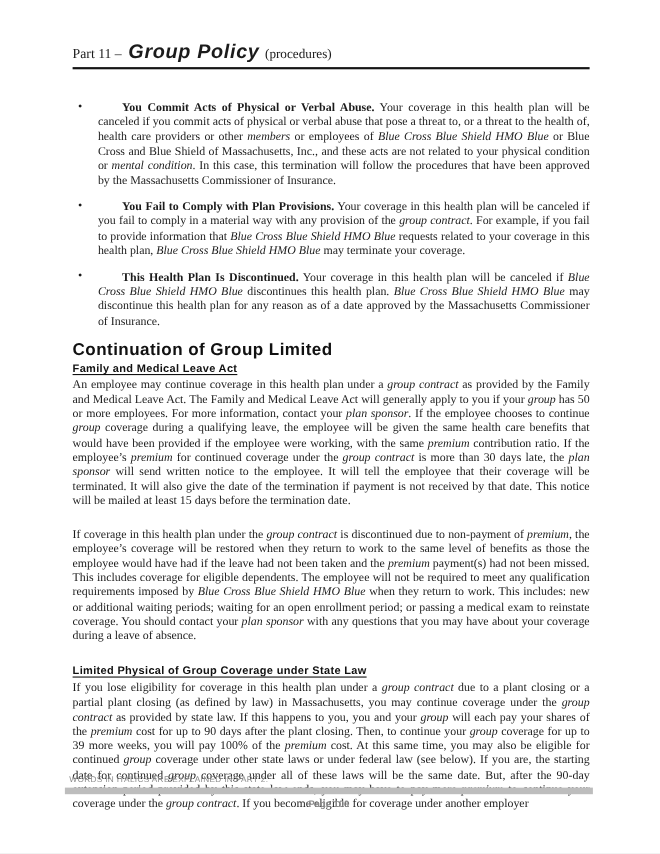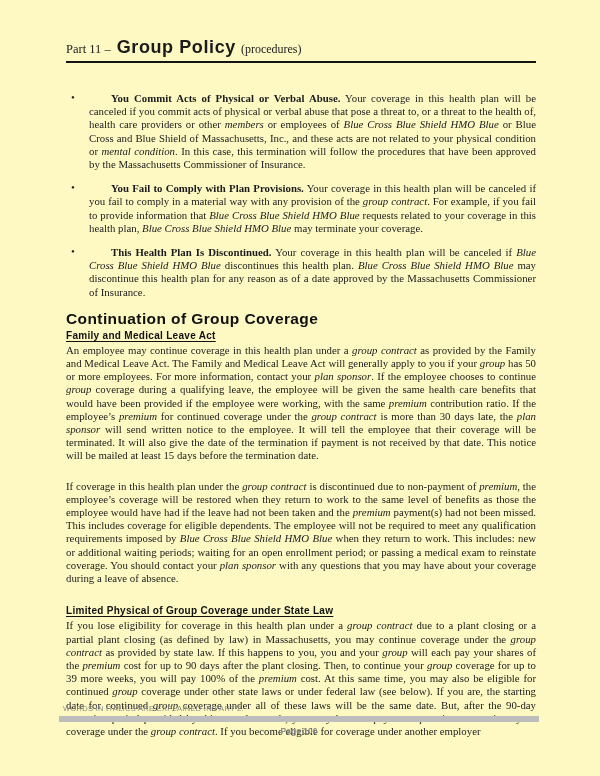--- a/index.html
+++ b/index.html
@@ -1,34 +1,35 @@
 <!DOCTYPE html>
 <html style="--footer-text: #8c8c8c; --footer-bar: #bdbdbd; --rule: #151515;"><head>
 <meta charset="utf-8">
 <style>
   html, body { margin: 0; padding: 0; background: #e8e8e8; }
   .page {
     position: relative;
     width: 600px;
     height: 776px;
     margin: 0 auto;
-    background: #fef9c3;
+    background: #ffffff;
     box-sizing: border-box;
     padding: 37px 64px 0 66px;
     color: #1b1b1b;
     font-family: "Liberation Serif", serif;
     overflow: hidden;
   }
   
   .header-line { display: flex; align-items: baseline; white-space: pre; }
   .header-part { font-size: 12.5px; }
   .header-title {
     font-family: "Liberation Sans", sans-serif;
     font-weight: bold; font-size: 18px; letter-spacing: 0.6px;
     margin: 0 5px 0 6px;
+    font-style: italic;
   }
   .header-cont { font-size: 12px; }
   .header-rule { border-bottom: 2px solid #151515; margin-top: 3px; }
 
   
   .bullets { list-style: none; margin: 29px 0 0 0; padding: 0; }
   .bullets li {
     position: relative; padding-left: 23px; margin-bottom: 11px;
     font-size: 10.8px; line-height: 13.2px; text-align: justify;
   }
@@ -97,21 +98,21 @@
     <li>
       <span class="bullet-glyph">•</span>
       <span><span class="b">You Fail to Comply with Plan Provisions.</span><span> Your coverage in this health plan will be canceled if you fail to comply in a material way with any provision of the </span><span class="i">group contract</span><span>. For example, if you fail to provide information that </span><span class="i">Blue Cross Blue Shield HMO Blue</span><span> requests related to your coverage in this health plan, </span><span class="i">Blue Cross Blue Shield HMO Blue</span><span> may terminate your coverage.</span></span>
     </li>
     <li>
       <span class="bullet-glyph">•</span>
       <span><span class="b">This Health Plan Is Discontinued.</span><span> Your coverage in this health plan will be canceled if </span><span class="i">Blue Cross Blue Shield HMO Blue</span><span> discontinues this health plan. </span><span class="i">Blue Cross Blue Shield HMO Blue</span><span> may discontinue this health plan for any reason as of a date approved by the Massachusetts Commissioner of Insurance.</span></span>
     </li>
   </ul>
 
-  <h1 class="section-title">Continuation of Group Coverage</h1>
+  <h1 class="section-title">Continuation of Group Limited</h1>
 
   <h2 class="subhead">Family and Medical Leave Act</h2>
   <p class="body-par"><span>An employee may continue coverage in this health plan under a </span><span class="i">group contract</span><span> as provided by the Family and Medical Leave Act. The Family and Medical Leave Act will generally apply to you if your </span><span class="i">group</span><span> has 50 or more employees. For more information, contact your </span><span class="i">plan sponsor</span><span>. If the employee chooses to continue </span><span class="i">group</span><span> coverage during a qualifying leave, the employee will be given the same health care benefits that would have been provided if the employee were working, with the same </span><span class="i">premium</span><span> contribution ratio. If the employee’s </span><span class="i">premium</span><span> for continued coverage under the </span><span class="i">group contract</span><span> is more than 30 days late, the </span><span class="i">plan sponsor</span><span> will send written notice to the employee. It will tell the employee that their coverage will be terminated. It will also give the date of the termination if payment is not received by that date. This notice will be mailed at least 15 days before the termination date.</span></p>
   <p class="body-par"><span>If coverage in this health plan under the </span><span class="i">group contract</span><span> is discontinued due to non-payment of </span><span class="i">premium</span><span>, the employee’s coverage will be restored when they return to work to the same level of benefits as those the employee would have had if the leave had not been taken and the </span><span class="i">premium</span><span> payment(s) had not been missed. This includes coverage for eligible dependents. The employee will not be required to meet any qualification requirements imposed by </span><span class="i">Blue Cross Blue Shield HMO Blue</span><span> when they return to work. This includes: new or additional waiting periods; waiting for an open enrollment period; or passing a medical exam to reinstate coverage. You should contact your </span><span class="i">plan sponsor</span><span> with any questions that you may have about your coverage during a leave of absence.</span></p>
 
   <h2 class="subhead">Limited Physical of Group Coverage under State Law</h2>
   <p class="body-par"><span>If you lose eligibility for coverage in this health plan under a </span><span class="i">group contract</span><span> due to a plant closing or a partial plant closing (as defined by law) in Massachusetts, you may continue coverage under the </span><span class="i">group contract</span><span> as provided by state law. If this happens to you, you and your </span><span class="i">group</span><span> will each pay your shares of the </span><span class="i">premium</span><span> cost for up to 90 days after the plant closing. Then, to continue your </span><span class="i">group</span><span> coverage for up to 39 more weeks, you will pay 100% of the </span><span class="i">premium</span><span> cost. At this same time, you may also be eligible for continued </span><span class="i">group</span><span> coverage under other state laws or under federal law (see below). If you are, the starting date for continued </span><span class="i">group</span><span> coverage under all of these laws will be the same date. But, after the 90-day extension period provided by this state law ends, you may have to pay more </span><span class="i">premium</span><span> to continue your coverage under the </span><span class="i">group contract</span><span>. If you become eligible for coverage under another employer</span></p>
 
   <footer class="footer">
     <div class="footer-note">WORDS IN ITALICS ARE EXPLAINED IN PART 2.</div>

